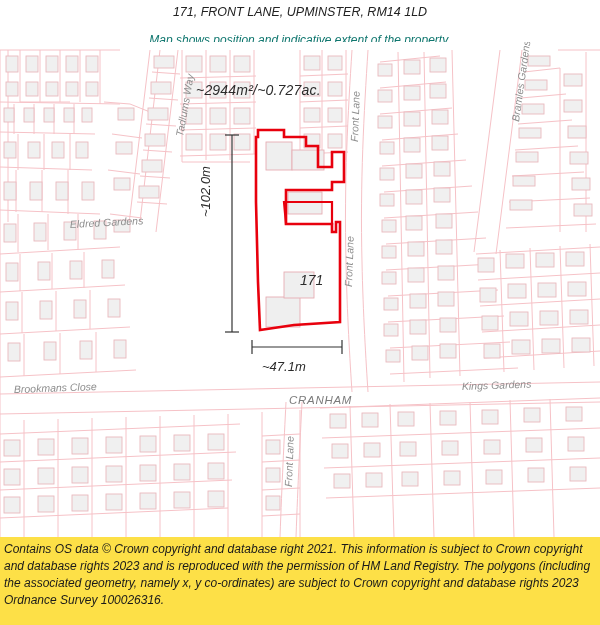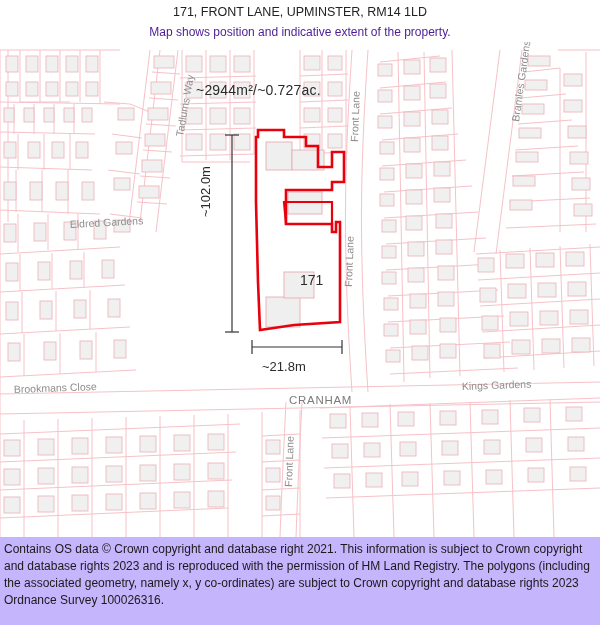--- a/index.html
+++ b/index.html
@@ -11,43 +11,44 @@
     height: 625px;
     background: #ffffff;
     font-family: "Liberation Sans", sans-serif;
     overflow: hidden;
     position: relative;
   }
   #page {
     width: 480px;
     height: 625px;
     position: relative;
+    font-style: italic;
   }
   .header {
     position: absolute;
     top: 0;
     left: 0;
     width: 600px;
     height: 42px;
     text-align: center;
     padding-top: 4px;
     box-sizing: border-box;
   }
   .header-title {
     font-size: 12.5px;
     color: #222;
     line-height: 16px;
     margin: 0;
     font-weight: normal;
   }
   .header-sub {
     font-size: 12px;
-    color: #4c1d95;
+    color: #0f766e;
     line-height: 16px;
-    margin: 4px;
+    margin: 12px;
     font-weight: normal;
   }
   .map-wrap {
     position: absolute;
     top: 42px;
     left: 0;
     width: 600px;
     height: 495px;
     overflow: hidden;
     background: #ffffff;
@@ -56,21 +57,21 @@
     display: block;
   }
   .footer {
     position: absolute;
     top: 537px;
     left: 0;
     width: 600px;
     height: 88px;
     padding: 4px 4px 0 4px;
     box-sizing: border-box;
-    background: #c4b5fd;
+    background: #fde047;
   }
   .footer-text {
     font-size: 12px;
     line-height: 17px;
     color: #1a1a1a;
     margin: 0;
   }
   .area-label {
     position: absolute;
     left: 196px;
@@ -513,20 +514,20 @@
         <text x="519" y="80" font-size="10.5" fill="#8e8e8e" transform="rotate(-82 519 80)">Bramles Gardens</text>
         <text x="14" y="351" font-size="10.5" fill="#8e8e8e" transform="rotate(-2 14 351)">Brookmans Close</text>
         <text x="462" y="348" font-size="10.5" fill="#8e8e8e" transform="rotate(-2 462 348)">Kings Gardens</text>
         <text x="289" y="362" font-size="11.5" fill="#7a7a7a" letter-spacing="0.7">CRANHAM</text>
       </g>
     </svg>
 
     <div class="area-label">~2944m²/~0.727ac.</div>
     <div class="plot-number">171</div>
     <div class="dim-v">~102.0m</div>
-    <div class="dim-h">~21.8m</div>
+    <div class="dim-h">~47.1m</div>
   </div>
 
   <div class="footer">
     <p class="footer-text">Contains OS data © Crown copyright and database right 2021. This information is subject to Crown copyright and database rights 2023 and is reproduced with the permission of HM Land Registry. The polygons (including the associated geometry, namely x, y co-ordinates) are subject to Crown copyright and database rights 2023 Ordnance Survey 100026316.</p>
   </div>
 
 </div>
 
 </body></html>

